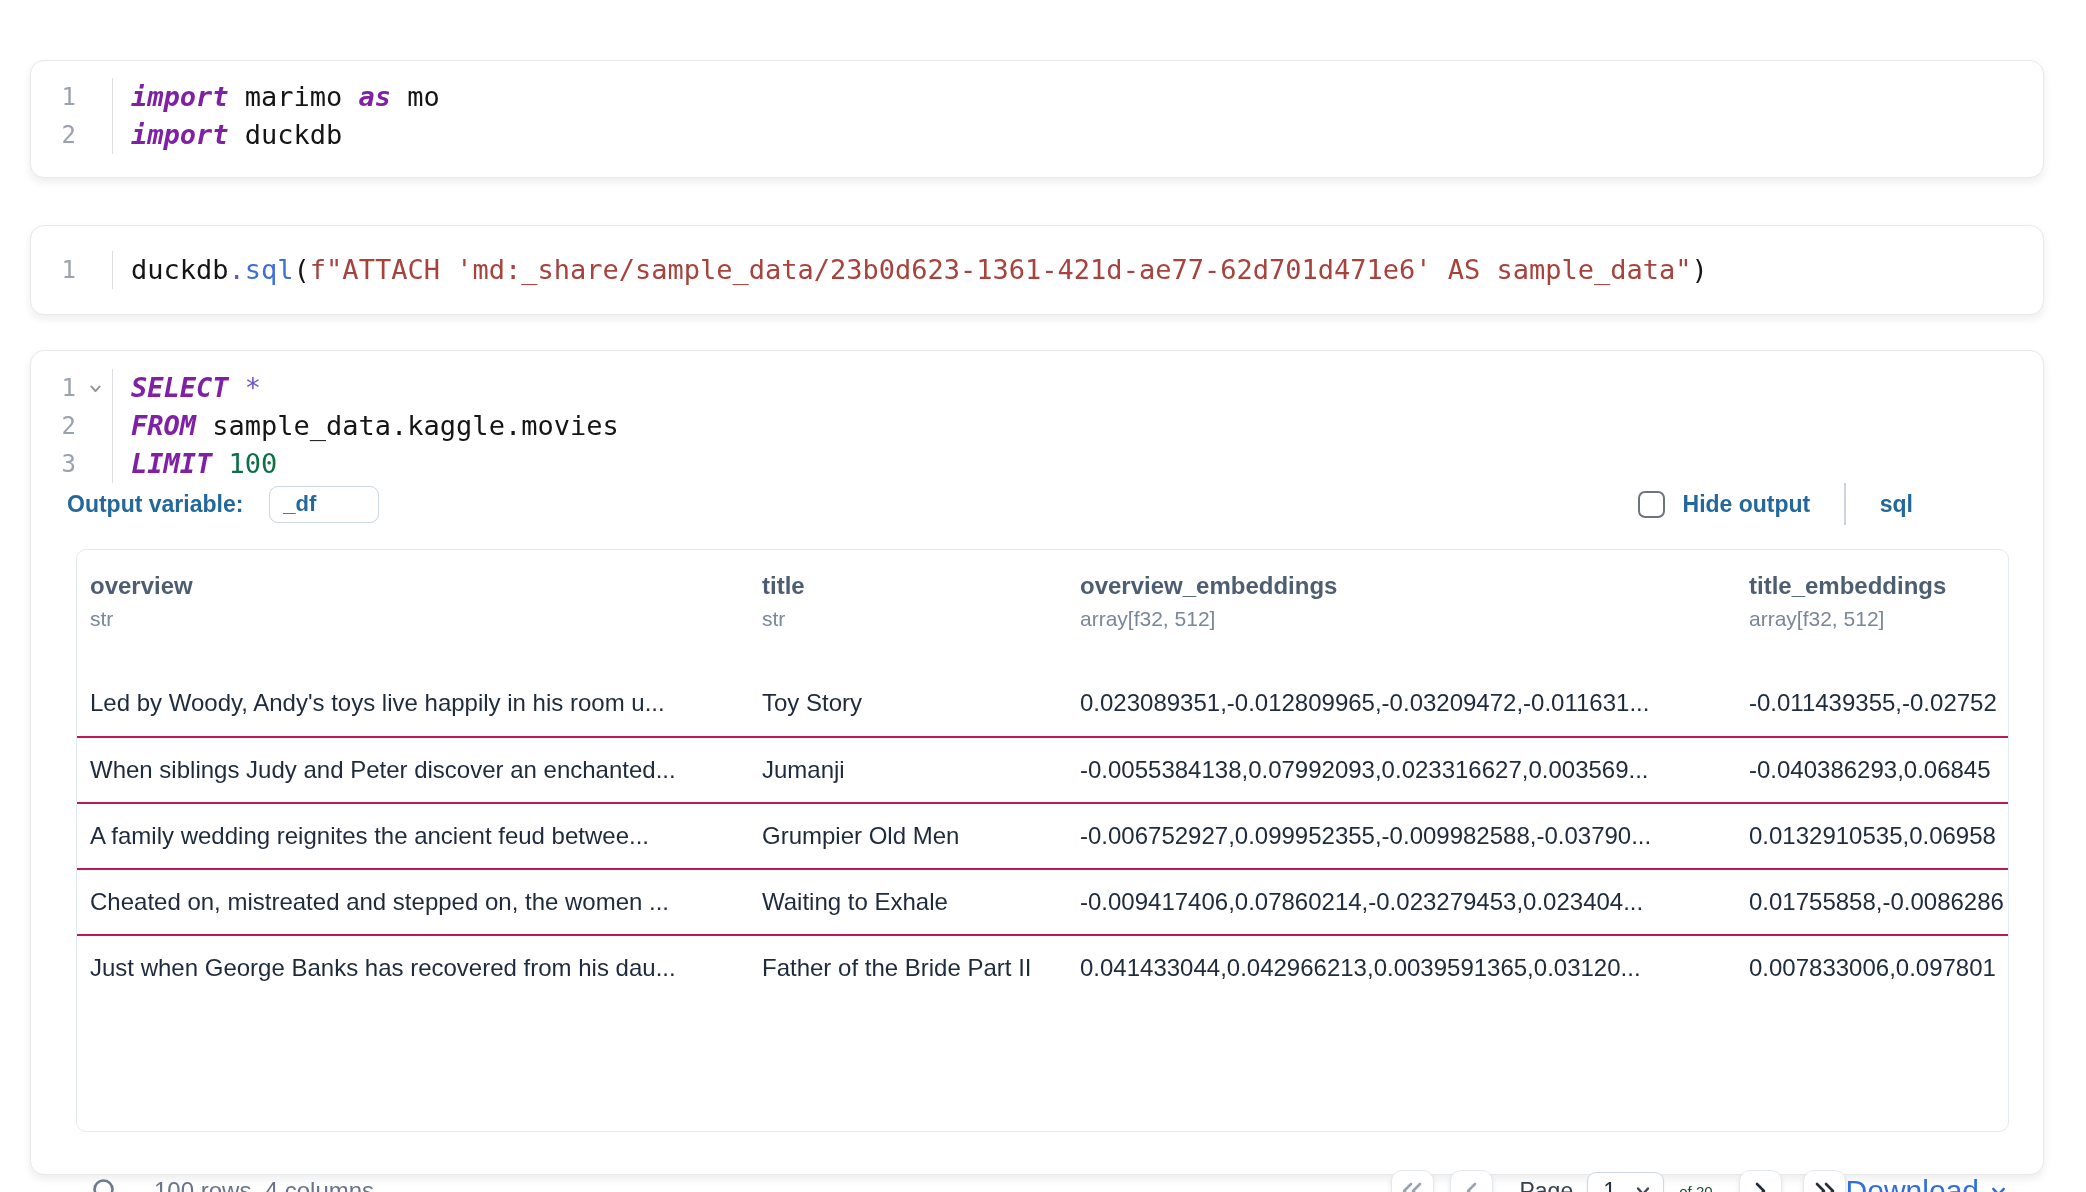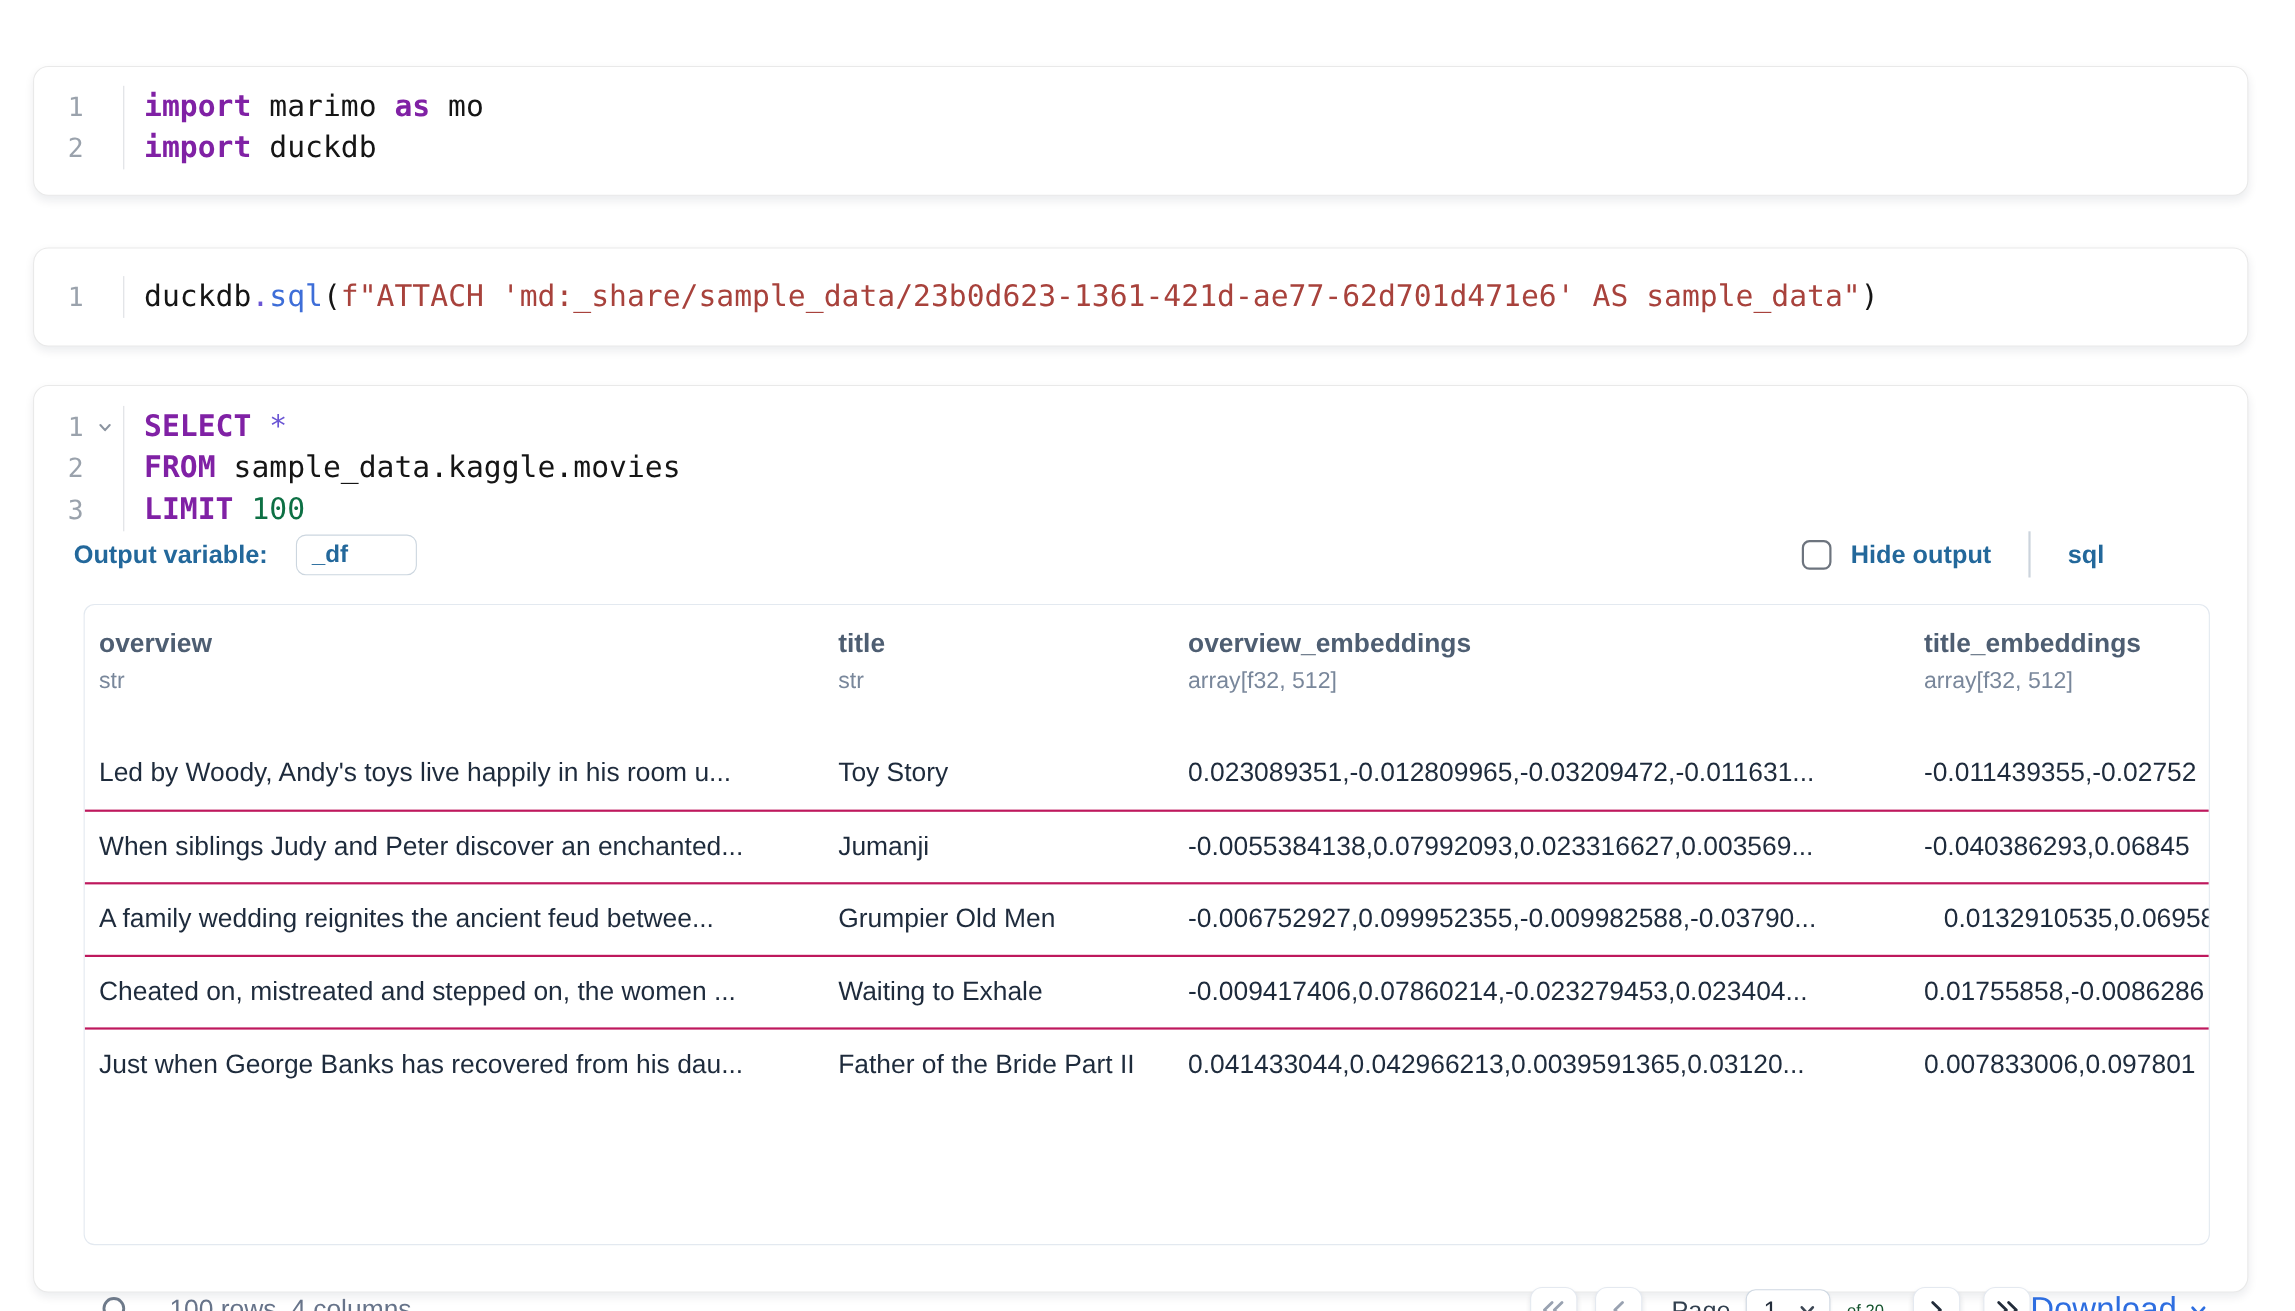--- a/index.html
+++ b/index.html
@@ -24,21 +24,21 @@
   #cell3 .code-area{padding-top:18px; height:137px;}
   .gutter{width:82px; flex:0 0 82px; text-align:right; padding-right:36px;
     border-right:1.5px solid #dcdfe3; color:var(--ln);
     font-family:"DejaVu Sans Mono", monospace; font-size:24px; line-height:38px;
     user-select:none;}
   .gutter .gl{position:relative;}
   .gutter .fold{position:absolute; right:-28px; top:11px;}
   .code{flex:1; padding-left:18px; font-family:"DejaVu Sans Mono", monospace;
     font-size:27px; line-height:38px; white-space:pre; color:var(--code);
     overflow:hidden;}
-  .tk-kw{color:var(--kw); font-weight:600;}
+  .tk-kw{color:var(--kw); font-weight:600;font-style:italic;}
   .tk-fn{color:var(--fn);}
   .tk-str{color:var(--str);}
   .tk-num{color:var(--num);}
   .tk-op{color:var(--op);}
   .hr1{height:1.5px; background:#e2e2e2; margin:0 115px 0 34px;}
   .hr2{height:1.5px; background:#e6e6e6;}
   .sql-footer{height:68px; display:flex; align-items:center;
     padding:0 130px 0 36px;}
   .ov-label{color:var(--accent); font-weight:700; font-size:23px;}
   .ov-input{margin-left:26px; width:110px; height:37px; border:1.5px solid #ccd6df;
@@ -159,21 +159,21 @@
           <div class="tgrid trow" style="display: grid;">
             <div class="tcell" style="line-height: 66px;">When siblings Judy and Peter discover an enchanted...</div>
             <div class="tcell" style="line-height: 66px;">Jumanji</div>
             <div class="tcell" style="line-height: 66px;">-0.0055384138,0.07992093,0.023316627,0.003569...</div>
             <div class="tcell" style="line-height: 66px;">-0.040386293,0.06845</div>
           </div>
           <div class="tgrid trow" style="display: grid;">
             <div class="tcell" style="line-height: 66px;">A family wedding reignites the ancient feud betwee...</div>
             <div class="tcell" style="line-height: 66px;">Grumpier Old Men</div>
             <div class="tcell" style="line-height: 66px;">-0.006752927,0.099952355,-0.009982588,-0.03790...</div>
-            <div class="tcell" style="line-height: 66px; margin-left: 18px;">0.0132910535,0.06958</div>
+            <div class="tcell" style="line-height: 66px;">0.0132910535,0.06958</div>
           </div>
           <div class="tgrid trow" style="display: grid;">
             <div class="tcell" style="line-height: 66px;">Cheated on, mistreated and stepped on, the women ...</div>
             <div class="tcell" style="line-height: 66px;">Waiting to Exhale</div>
             <div class="tcell" style="line-height: 66px;">-0.009417406,0.07860214,-0.023279453,0.023404...</div>
             <div class="tcell" style="line-height: 66px;">0.01755858,-0.0086286</div>
           </div>
           <div class="tgrid trow" style="display: grid;">
             <div class="tcell" style="line-height: 66px;">Just when George Banks has recovered from his dau...</div>
             <div class="tcell" style="line-height: 66px;">Father of the Bride Part II</div>

